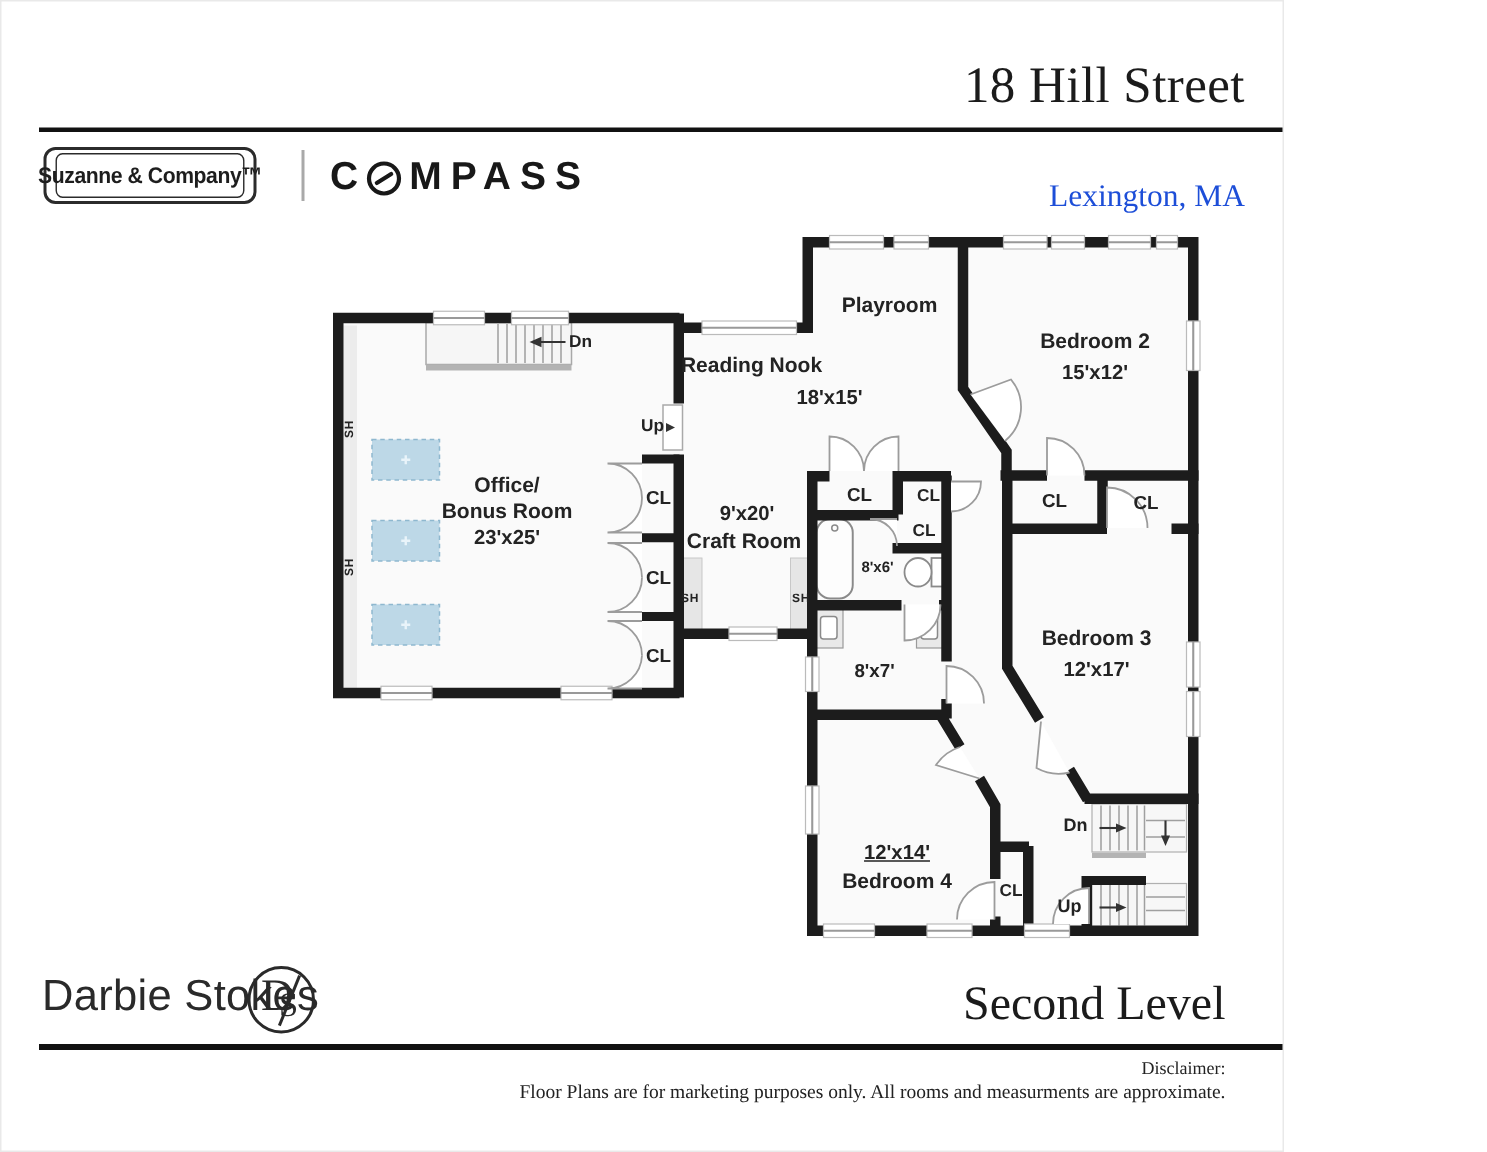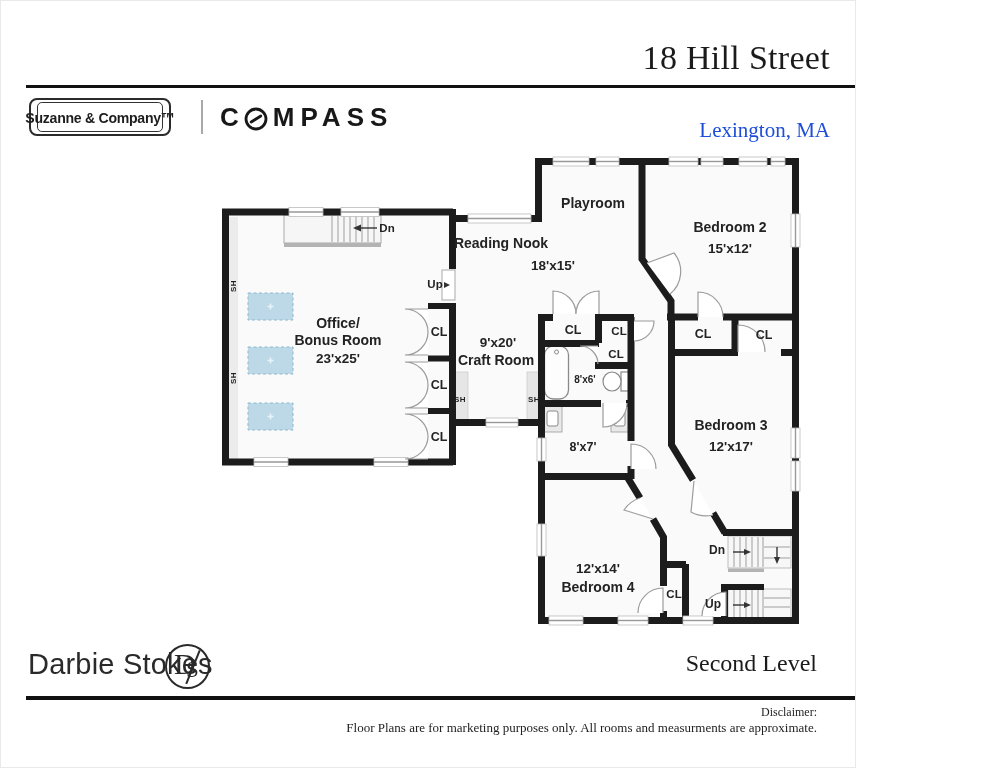--- a/index.html
+++ b/index.html
@@ -20,21 +20,21 @@
            letter-spacing:6px;display:flex;align-items:center;}
   .compass svg{margin:0 4px 0 -2px;}
   
   .designer{position:absolute;left:27px;top:647px;font-size:29px;color:#2a2a2a;letter-spacing:.2px;}
   .monogram{position:absolute;left:164px;top:643px;width:45px;height:45px;border:2px solid #2a2a2a;
             border-radius:50%;box-sizing:border-box;}
   .monogram .md{position:absolute;left:7px;top:1px;font-family:"Liberation Serif",serif;font-size:30px;color:#2a2a2a;}
   .monogram .ms{position:absolute;left:19px;top:11px;font-family:"Liberation Serif",serif;font-size:23px;color:#2a2a2a;}
   .monogram .stroke{position:absolute;left:25px;top:3px;width:1.5px;height:36px;background:#2a2a2a;
             transform:rotate(22deg);}
-  .level{position:absolute;top:649px;right:38px;font-size:24px;color:#1b1b1b;}
+  .level{position:absolute;top:649px;right:38px;font-size:32px;color:#1b1b1b;}
   .disc-label{position:absolute;top:704px;right:38px;font-size:12px;color:#222;}
   .disc-text{position:absolute;top:719px;right:38px;font-size:13px;color:#222;}
   
   .lbl{position:absolute;transform:translate(-50%,-50%);font-weight:bold;color:#232323;white-space:nowrap;}
   .room{font-size:14px;}
   .dims{font-size:13.5px;}
   .cl{font-size:12.5px;}
   .sh{font-size:8px;letter-spacing:.4px;}
   .shv{transform:translate(-50%,-50%) rotate(-90deg);}
   .st{font-size:11.5px;}
@@ -202,21 +202,21 @@
   <div class="lbl room" style="left:337px;top:322px;">Office/</div>
   <div class="lbl room" style="left:337px;top:339px;">Bonus Room</div>
   <div class="lbl dims" style="left:337px;top:357px;">23'x25'</div>
   <div class="lbl dims" style="left:497px;top:341px;">9'x20'</div>
   <div class="lbl room" style="left:495px;top:359px;">Craft Room</div>
   <div class="lbl dims" style="left:584px;top:378px;font-size:10px;">8'x6'</div>
   <div class="lbl dims" style="left:582px;top:446px;font-size:12.5px;">8'x7'</div>
   <div class="lbl room" style="left:730px;top:424px;">Bedroom 3</div>
   <div class="lbl dims" style="left:730px;top:445px;">12'x17'</div>
   <div class="lbl room" style="left:597px;top:546px;margin-top:40px;">Bedroom 4</div>
-  <div class="lbl dims" style="left:597px;top:567px;">12'x14'</div>
+  <div class="lbl dims" style="left:597px;top:567px;text-decoration:underline;">12'x14'</div>
 
   <div class="lbl cl" style="left:438px;top:331px;">CL</div>
   <div class="lbl cl" style="left:438px;top:384px;">CL</div>
   <div class="lbl cl" style="left:438px;top:436px;">CL</div>
   <div class="lbl cl" style="left:572px;top:329px;">CL</div>
   <div class="lbl cl" style="left:618px;top:330px;font-size:11.5px;">CL</div>
   <div class="lbl cl" style="left:615px;top:353px;font-size:11.5px;">CL</div>
   <div class="lbl cl" style="left:702px;top:333px;">CL</div>
   <div class="lbl cl" style="left:763px;top:334px;">CL</div>
   <div class="lbl cl" style="left:673px;top:593px;font-size:11.5px;">CL</div>

